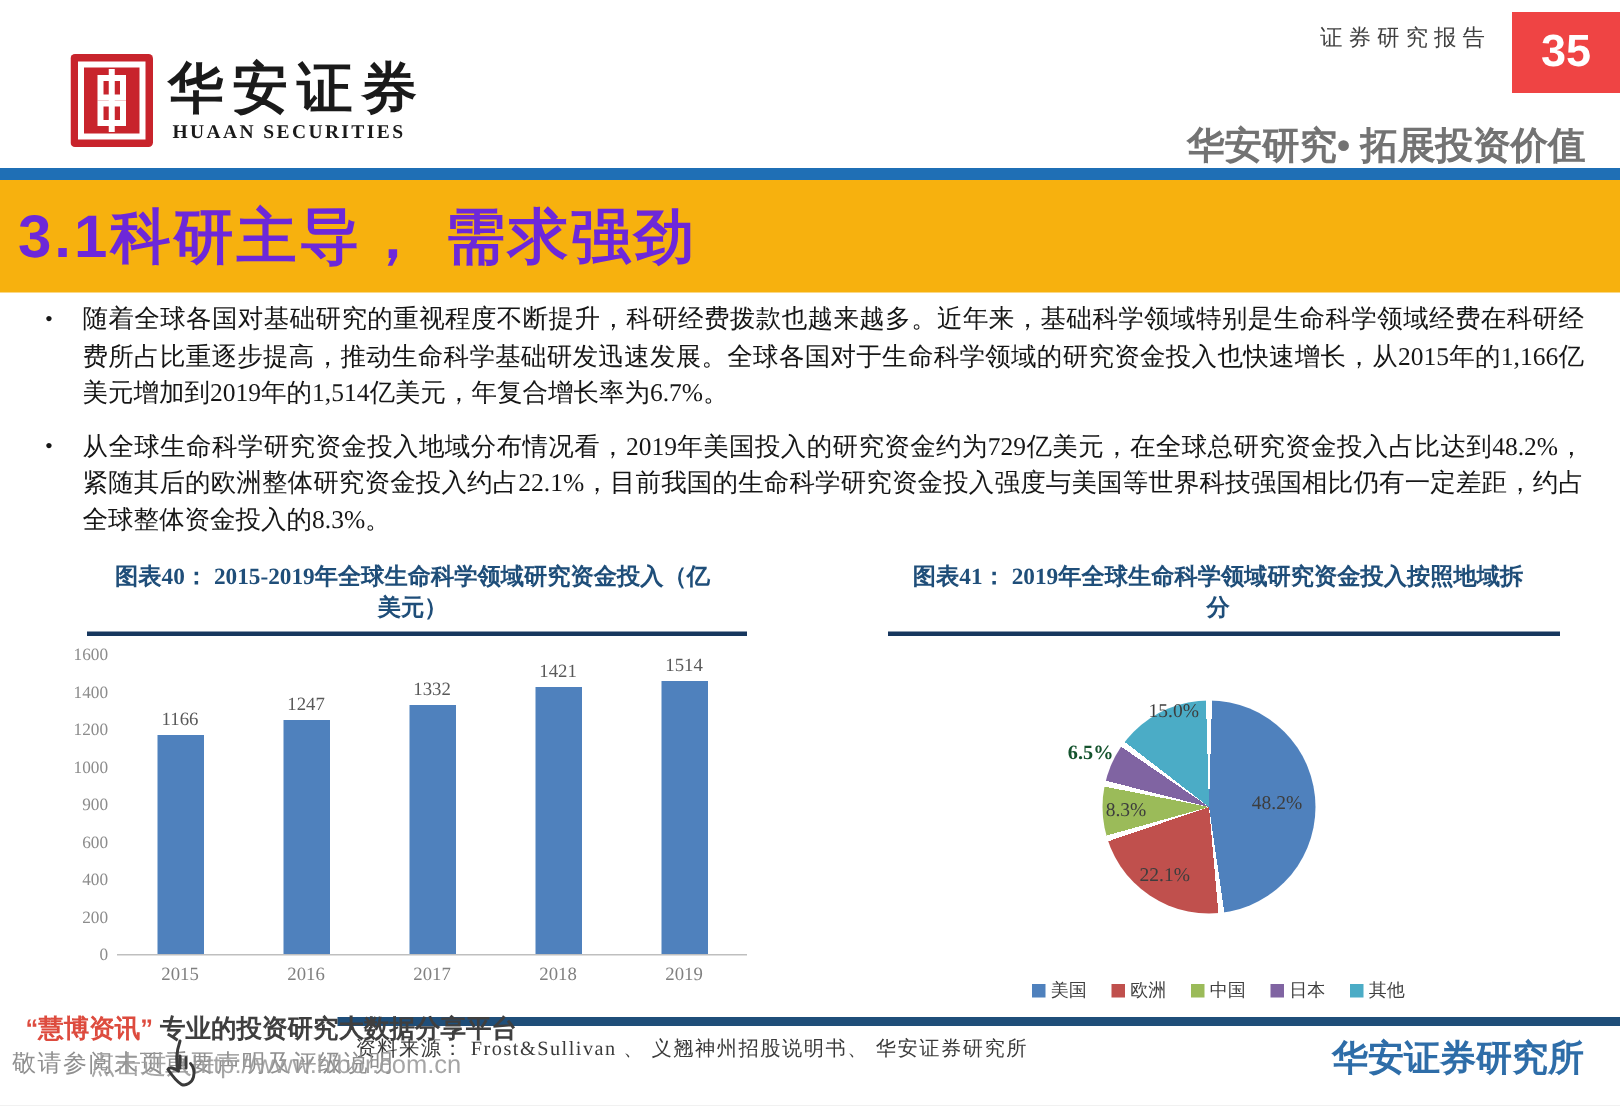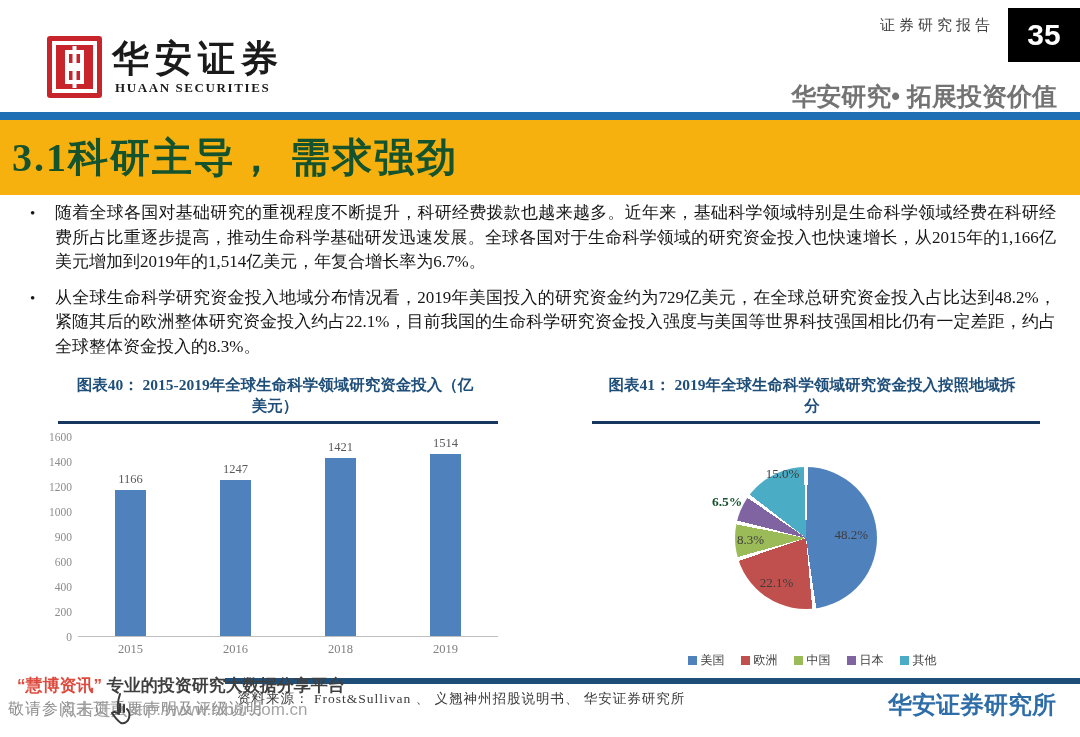--- a/index.html
+++ b/index.html
@@ -6,28 +6,28 @@
   .page{position:relative;width:1080px;height:737px;background:#ffffff;overflow:hidden;
         font-family:"Liberation Sans",sans-serif;margin:0 auto;}
 
   
   .logo-mark{position:absolute;left:47px;top:36px;width:55px;height:62px;}
   .logo-cn{position:absolute;left:112px;top:34px;font-family:"Liberation Serif",serif;
            font-size:37px;font-weight:bold;color:#1a1a1a;letter-spacing:6px;}
   .logo-en{position:absolute;left:115px;top:80px;font-family:"Liberation Serif",serif;
            font-size:13px;font-weight:bold;letter-spacing:1.6px;color:#1a1a1a;}
   .report-type{position:absolute;top:16px;right:86px;font-size:15px;letter-spacing:4px;color:#3f3f3f;}
-  .page-num{position:absolute;top:8px;right:0;width:72px;height:54px;background:#000000;
+  .page-num{position:absolute;top:8px;right:0;width:72px;height:54px;background:#ef4444;
             color:#ffffff;font-size:30px;font-weight:bold;display:flex;align-items:center;justify-content:center;}
   .slogan{position:absolute;top:80px;right:23px;font-size:25px;font-weight:bold;color:#737373;}
   .top-rule{position:absolute;top:112px;left:0;width:100%;height:8px;background:#1F6FB5;}
   .title-band{position:absolute;top:120px;left:0;width:100%;height:75px;background:#F7B10E;
               display:flex;align-items:center;}
-  .title-band .t{font-family:Liberation Serif, serif;font-size:40px;font-weight:bold;
-                 color:#14532d;padding-left:12px;letter-spacing:2px;text-align:center;}
+  .title-band .t{font-family:Liberation Sans, sans-serif;font-size:40px;font-weight:bold;
+                 color:#6d28d9;padding-left:12px;letter-spacing:2px;text-align:center;}
 
   
   .bullets{position:absolute;top:201px;left:28px;width:1028px;margin:0;padding:0;list-style:none;}
   .bullets li{position:relative;padding-left:27px;font-family:"Liberation Serif",serif;
               font-size:17px;line-height:24.5px;text-align:justify;color:#161616;margin-bottom:11px;}
   .bullets li::before{content:"\2022";position:absolute;left:2px;top:0;font-size:15px;color:#161616;}
 
   
   .figure{position:absolute;top:374px;font-family:Liberation Serif, serif;}
   .fig-left{left:40px;width:470px;}
@@ -119,20 +119,25 @@
             <div class="bar-val">1166</div>
             <div class="bar-rect" style="height: 72.875%; background: rgb(79, 129, 189);"></div>
             <div class="bar-year">2015</div>
           </div>
           <div class="bar-col">
             <div class="bar-val">1247</div>
             <div class="bar-rect" style="height: 77.9375%; background: rgb(79, 129, 189);"></div>
             <div class="bar-year">2016</div>
           </div>
           <div class="bar-col">
+            <div class="bar-val">1332</div>
+            <div class="bar-rect" style="height: 83.25%; background: rgb(79, 129, 189);"></div>
+            <div class="bar-year">2017</div>
+          </div>
+          <div class="bar-col">
             <div class="bar-val">1421</div>
             <div class="bar-rect" style="height: 88.8125%; background: rgb(79, 129, 189);"></div>
             <div class="bar-year">2018</div>
           </div>
           <div class="bar-col">
             <div class="bar-val">1514</div>
             <div class="bar-rect" style="height: 94.625%; background: rgb(79, 129, 189);"></div>
             <div class="bar-year">2019</div>
           </div>
         </div>

